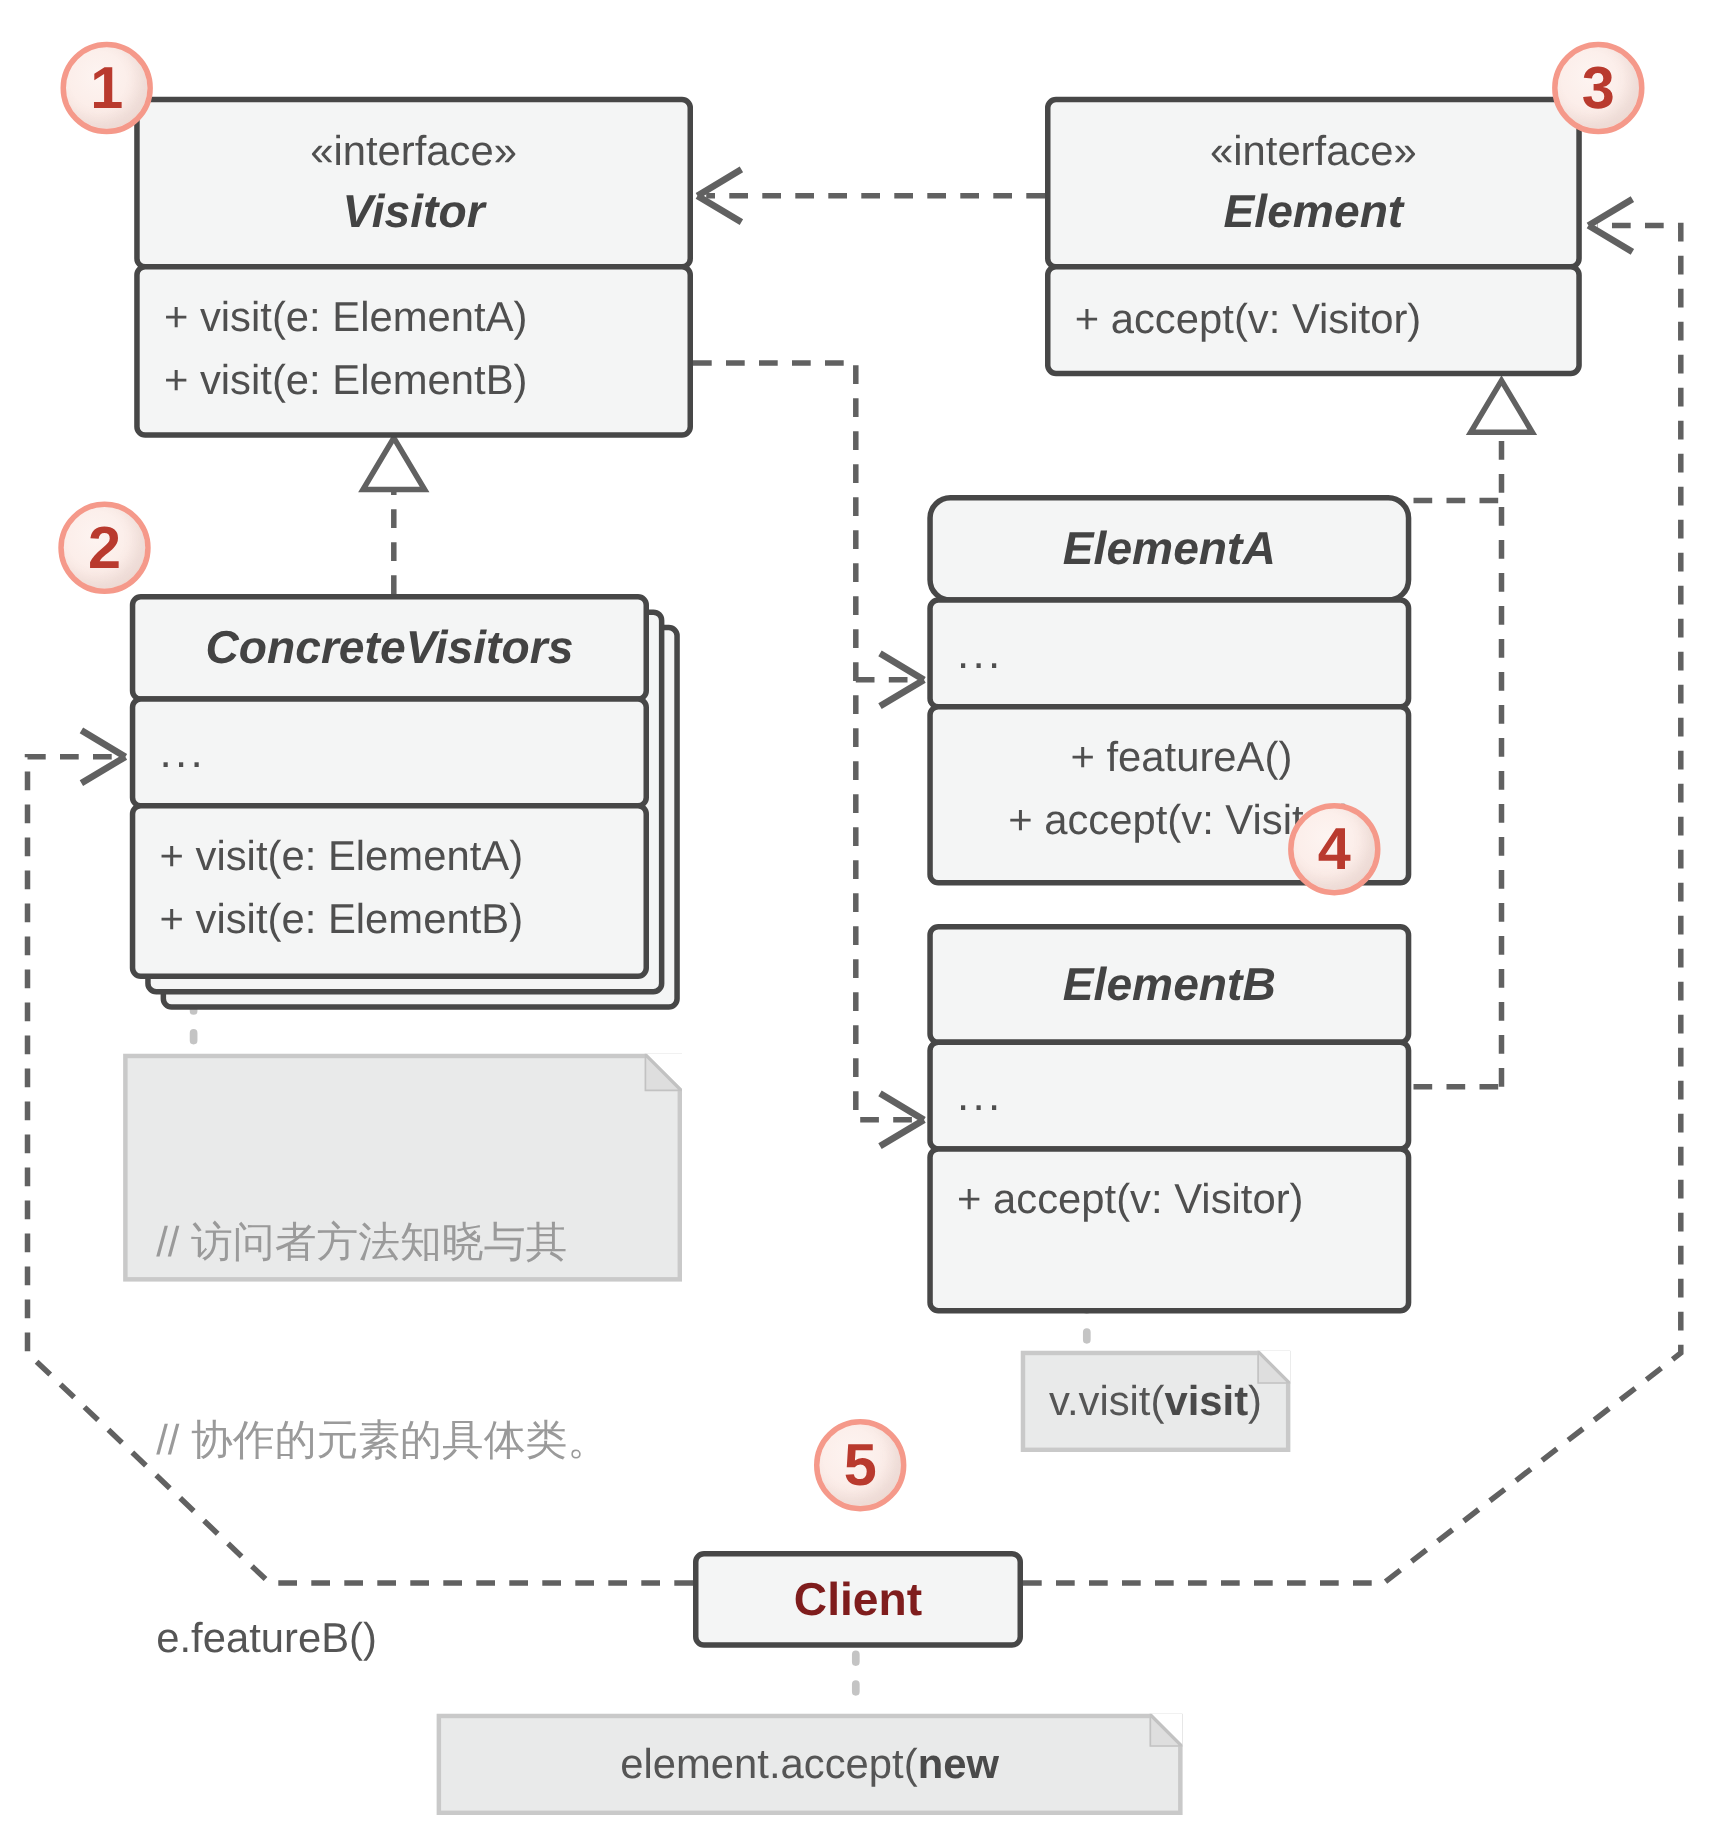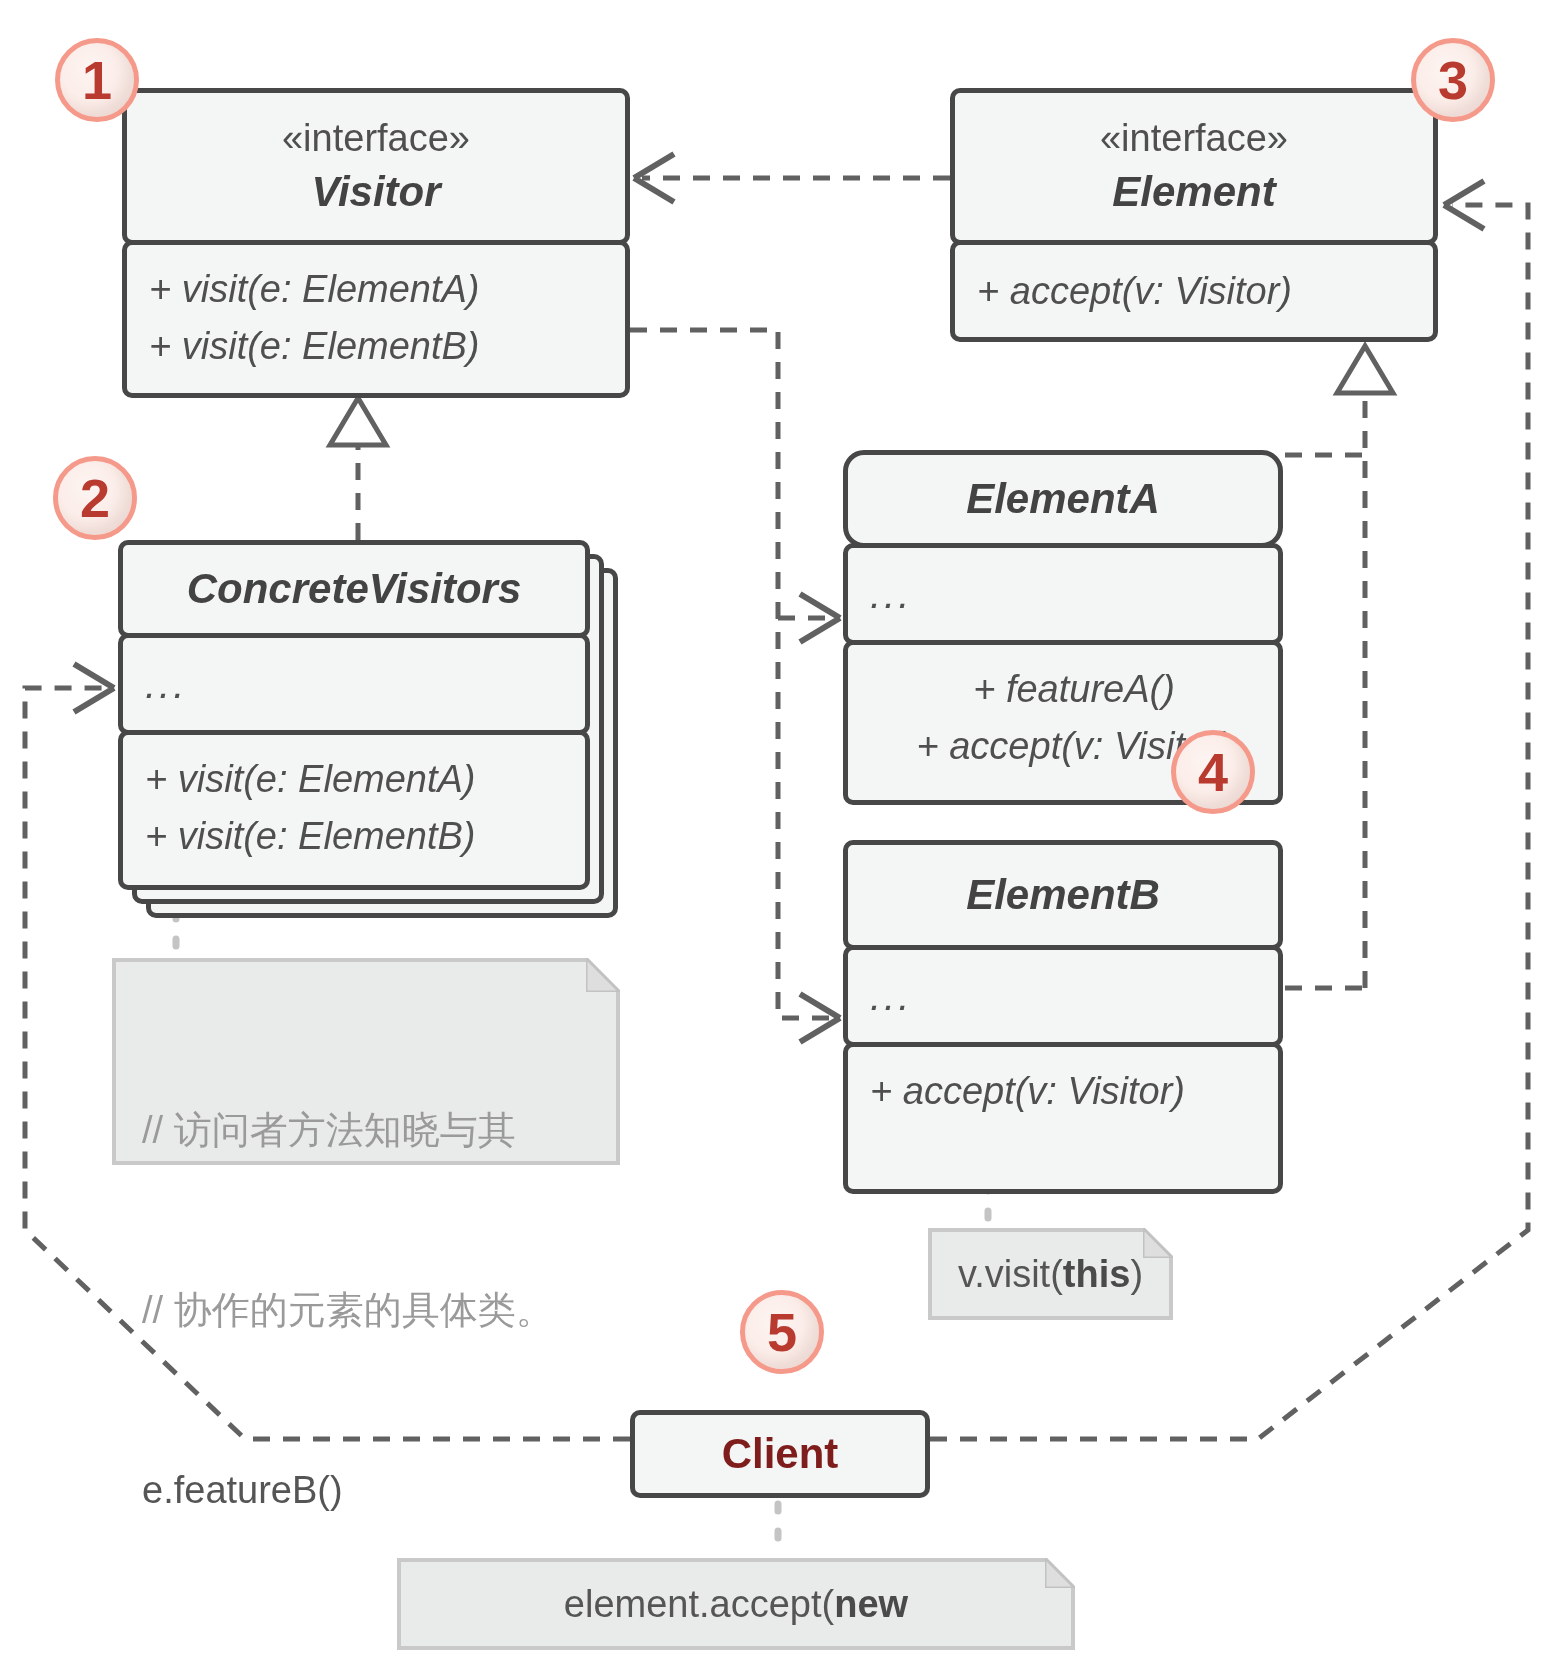--- a/index.html
+++ b/index.html
@@ -8,21 +8,21 @@
     font-family:"Liberation Sans", sans-serif; color:#4f4f4f;
   }
   .wires { position:absolute; left:0; top:0; z-index:0; }
 
   
   .uml { position:absolute; z-index:2; }
   .sec {
     box-sizing:border-box; border:5px solid #474747; border-radius:10px;
     background:#f4f5f5; position:relative;
   }
-  .sec + .sec { margin-top:-5px;font-style:italic; }
+  .sec + .sec { margin-top:-5px; }
   .hdr { display:flex; flex-direction:column; align-items:center; justify-content:center; gap:8px; }
   .stereo { font-size:38px; color:#4f4f4f; }
   .cname { font-size:42px; font-weight:bold; color:#434343;font-style:italic; }
   .methods { padding:16px 0 0 22px; font-size:38px; line-height:57px; color:#4f4f4f; }
   .methods.center1 { display:flex; align-items:center; padding-top:0; }
   .dots { display:flex; align-items:center; padding-left:22px; font-size:40px; letter-spacing:3px; color:#4f4f4f; }
   .stackback { position:absolute; box-sizing:border-box; border:5px solid #474747; border-radius:10px; background:#f4f5f5; z-index:1; }
 
   
   .note {
@@ -158,21 +158,21 @@
       <div class="cmt">// 协作的元素的具体类。</div>
       <div class="code">e.featureB()</div>
     </div>
     <svg class="fold" width="34" height="34">
       <path d="M0,0 L34,0 L34,34 Z" fill="#ffffff"></path>
       <path d="M0,0 L34,34 L0,34 Z" fill="#dedede" stroke="#c2c2c2" stroke-width="3"></path>
     </svg>
   </div>
 
   <div class="note" style="left:928px; top:1228px; width:245px; height:92px;">
-    <div class="note-center"><span>v.visit(</span><b>this</b><span>)</span></div>
+    <div class="note-center"><span>v.visit(</span><b>visit</b><span>)</span></div>
     <svg class="fold" width="30" height="30">
       <path d="M0,0 L30,0 L30,30 Z" fill="#ffffff"></path>
       <path d="M0,0 L30,30 L0,30 Z" fill="#dedede" stroke="#c2c2c2" stroke-width="3"></path>
     </svg>
   </div>
 
   <div class="note" style="left:397px; top:1558px; width:678px; height:92px;">
     <div class="note-center"><span>element.accept(</span><b>new</b></div>
     <svg class="fold" width="30" height="30">
       <path d="M0,0 L30,0 L30,30 Z" fill="#ffffff"></path>

